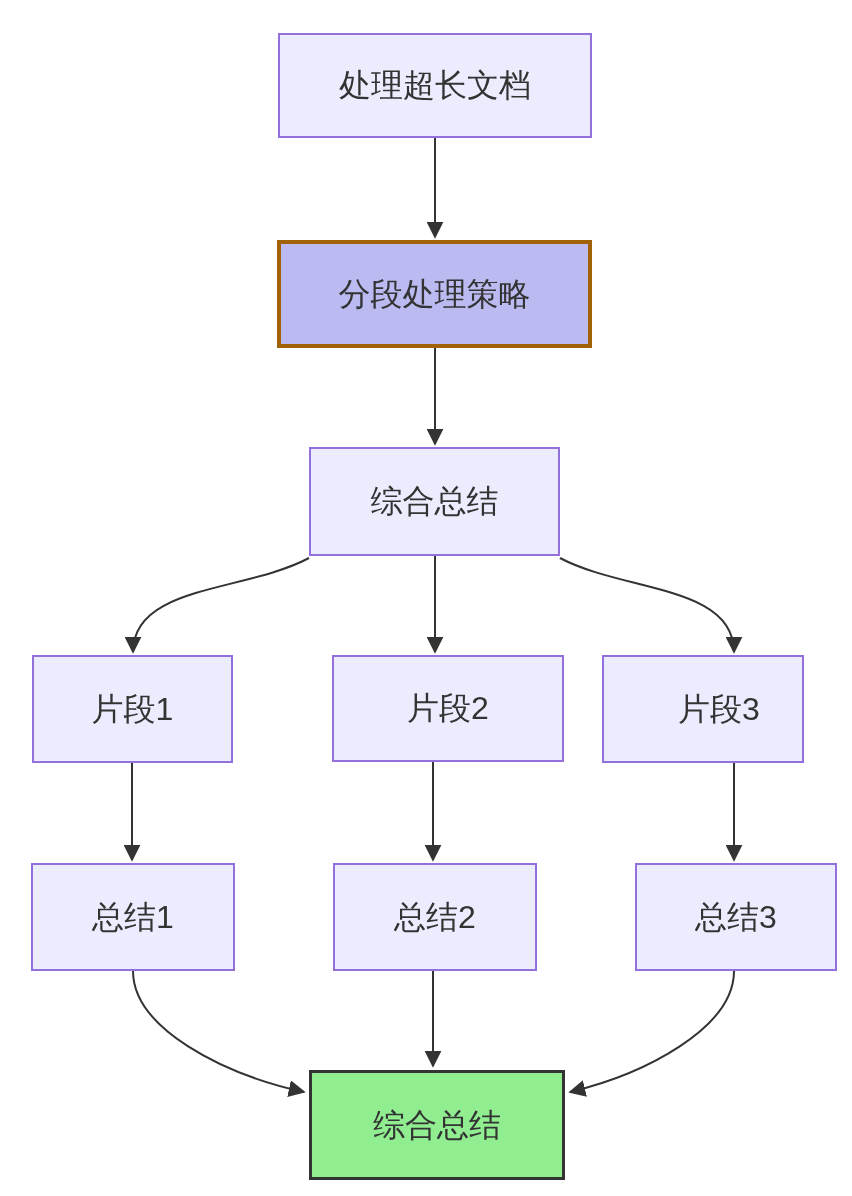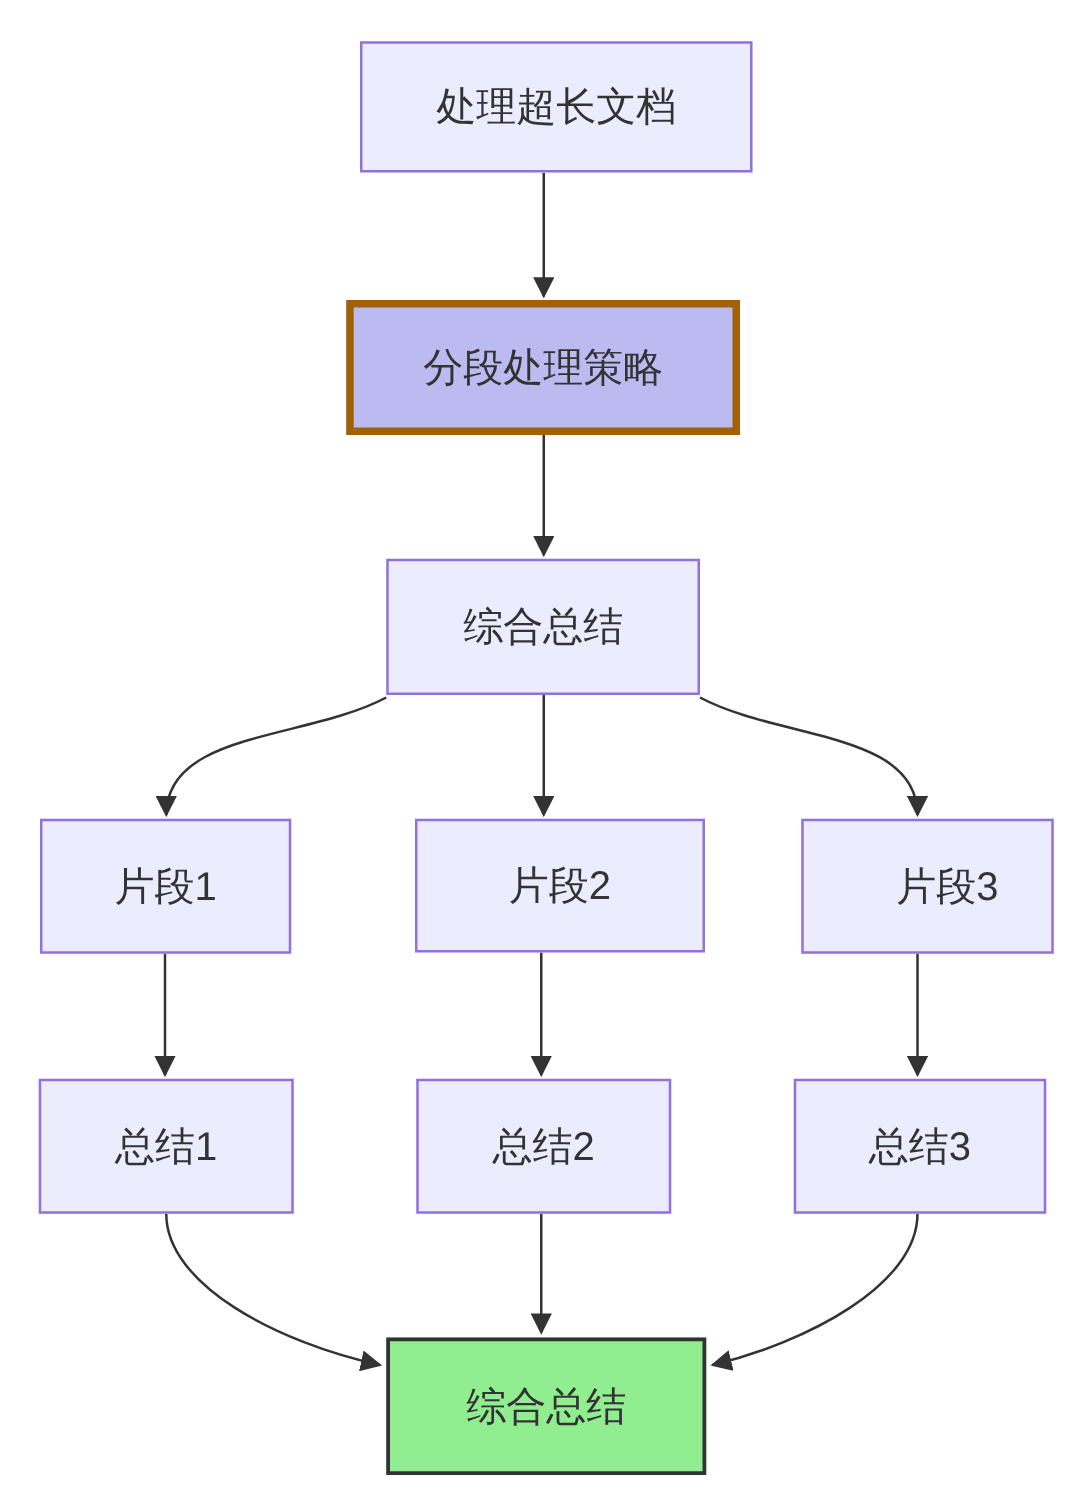--- a/index.html
+++ b/index.html
@@ -35,21 +35,21 @@
     background: #ECECFF;
     border: 2px solid #9370DB;
     color: #333333;
     font-size: 32px;
     line-height: 1.2;
     white-space: nowrap;
     text-align: center;
   }
   .node--emphasis {
     background: #BBBBF2;
-    border: 6px solid #a16207;
+    border: 4px solid #a16207;
   }
   .node--success {
     background: #90EE90;
     border: 3px solid #333333;
     text-align: center;
   }
 </style>
 </head>
 <body>
 
@@ -67,41 +67,41 @@
     <path class="edge" d="M435,556 L435,652" marker-end="url(#arrowhead)"></path>
     <path class="edge" d="M560,558 C624,592 734,585 734,652" marker-end="url(#arrowhead)"></path>
     <path class="edge" d="M132,763 L132,860" marker-end="url(#arrowhead)"></path>
     <path class="edge" d="M433,762 L433,860" marker-end="url(#arrowhead)"></path>
     <path class="edge" d="M734,763 L734,860" marker-end="url(#arrowhead)"></path>
     <path class="edge" d="M133,971 C133,1028 222,1074 304,1092" marker-end="url(#arrowhead)"></path>
     <path class="edge" d="M433,971 L433,1066" marker-end="url(#arrowhead)"></path>
     <path class="edge" d="M734,971 C734,1028 645,1074 570,1092" marker-end="url(#arrowhead)"></path>
   </svg>
 
-  <div class="node" style="left:278px; top:33px; width:314px; height:105px;margin-left:10px;">
+  <div class="node" style="left:278px; top:33px; width:314px; height:105px;">
     <span>处理超长文档</span>
   </div>
 
   <div class="node node--emphasis" style="left:277px; top:240px; width:315px; height:108px;">
     <span>分段处理策略</span>
   </div>
 
   <div class="node" style="left:309px; top:447px; width:251px; height:109px;">
     <span>综合总结</span>
   </div>
 
   <div class="node" style="left:32px; top:655px; width:201px; height:108px;">
     <span>片段1</span>
   </div>
 
   <div class="node" style="left:332px; top:655px; width:232px; height:107px;">
     <span>片段2</span>
   </div>
 
-  <div class="node" style="left:641px; top:655px; width:202px; height:108px;padding-left:32px;">
+  <div class="node" style="left:602px; top:655px; width:202px; height:108px;padding-left:32px;">
     <span>片段3</span>
   </div>
 
   <div class="node" style="left:31px; top:863px; width:204px; height:108px;">
     <span>总结1</span>
   </div>
 
   <div class="node" style="left:333px; top:863px; width:204px; height:108px;">
     <span>总结2</span>
   </div>

